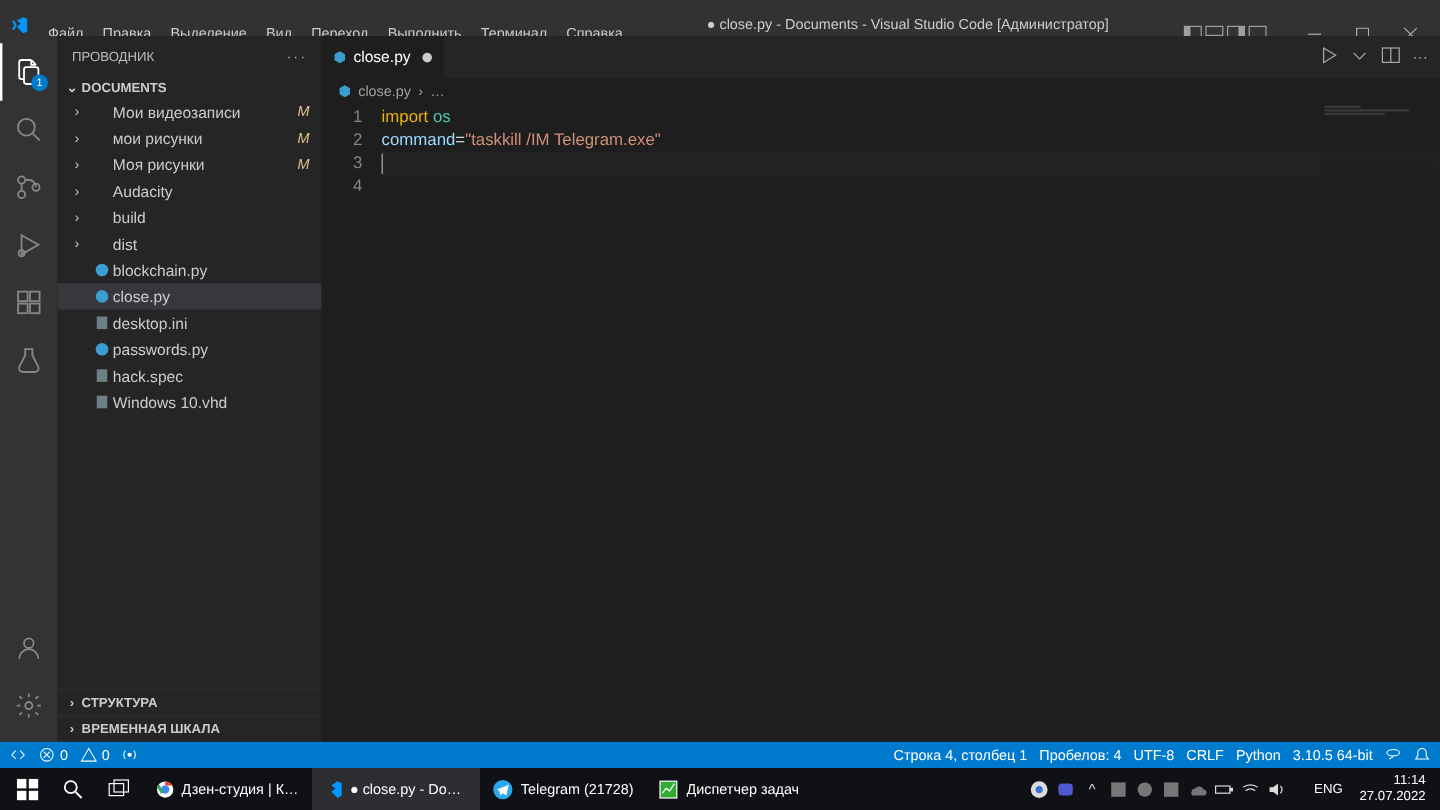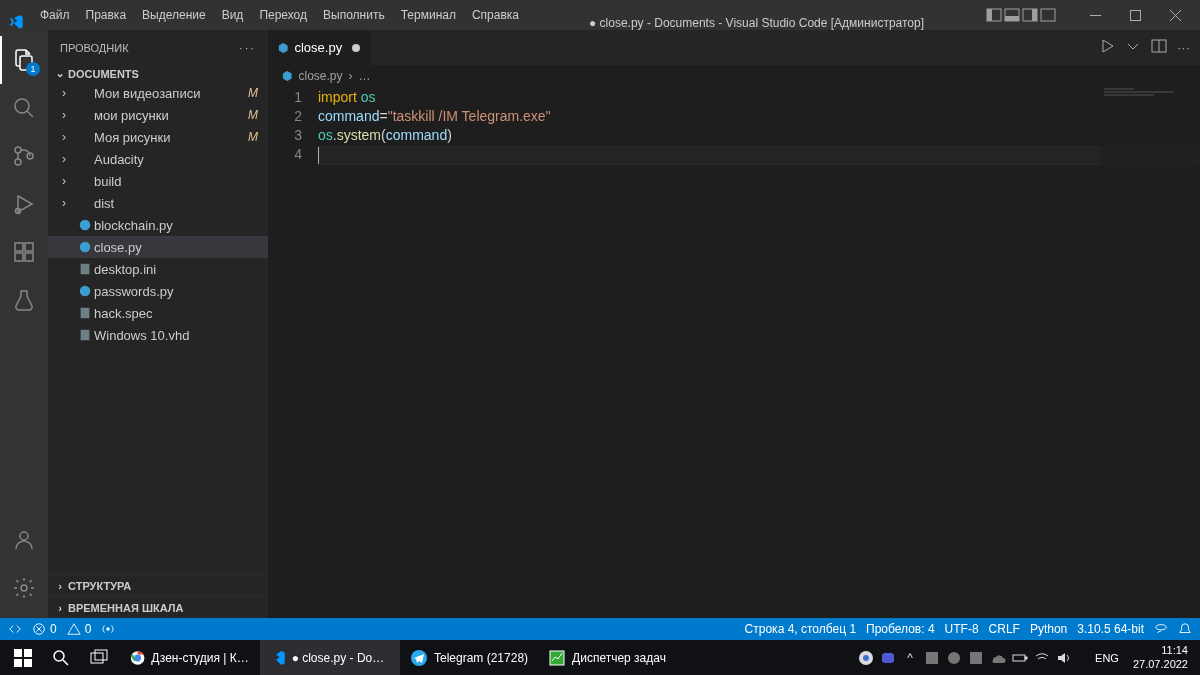--- a/index.html
+++ b/index.html
@@ -1,19 +1,19 @@
 <!DOCTYPE html>
 <html><head>
 <meta charset="utf-8">
 <style>
 * { margin: 0; padding: 0; box-sizing: border-box; font-family: "Segoe UI", sans-serif; }
 body { width: 1200px; height: 675px; background: #1e1e1e; color: #cccccc; overflow: hidden; font-size: 13px; }
 
 
-.titlebar { height: 30px; background: #323233; display: flex; align-items: flex-end; padding: 0 8px; }
+.titlebar { height: 30px; background: #323233; display: flex; align-items: flex-start; padding: 13px 8px; }
 .titlebar .logo { width: 16px; height: 16px; margin-right: 8px; }
 .logo svg { width: 16px; height: 16px; }
 .menu { display: flex; gap: 0; }
 .menu-item { padding: 0 8px; line-height: 30px; cursor: default; color: #cccccc; font-size: 12px; }
 .title-center { flex: 1; text-align: center; color: #cccccc; font-size: 12px; }
 .window-controls { display: flex; align-items: center; gap: 6px; }
 .layout-icons { display: flex; gap: 2px; margin-right: 16px; }
 .layout-icon { width: 16px; height: 16px; opacity: 0.7; display:flex; align-items:center; justify-content:center; }
 .win-btn { width: 34px; height: 30px; display: flex; align-items: center; justify-content: center; opacity: 0.8; }
 .win-btn svg { width: 11px; height: 11px; }
@@ -362,21 +362,20 @@
     <div class="code">
       <div class="gutter">
         <div>1</div>
         <div>2</div>
         <div>3</div>
         <div>4</div>
       </div>
       <div class="lines">
         <div class="line"><span class="kw">import</span> <span class="mod">os</span></div>
         <div class="line"><span class="var">command</span><span class="op">=</span><span class="str">"taskkill /IM Telegram.exe"</span></div>
-        <div class="line"><span class="mod">os</span><span class="op">.</span><span class="fn">system</span><span class="op">(</span><span class="var">command</span><span class="op">)</span></div>
         <div class="line current"><span class="cursor"></span></div>
       </div>
       <div class="minimap">
         <div class="minimap-line" style="width:30px"></div>
         <div class="minimap-line" style="width:70px"></div>
         <div class="minimap-line" style="width:50px"></div>
       </div>
     </div>
   </div>
 </div>

